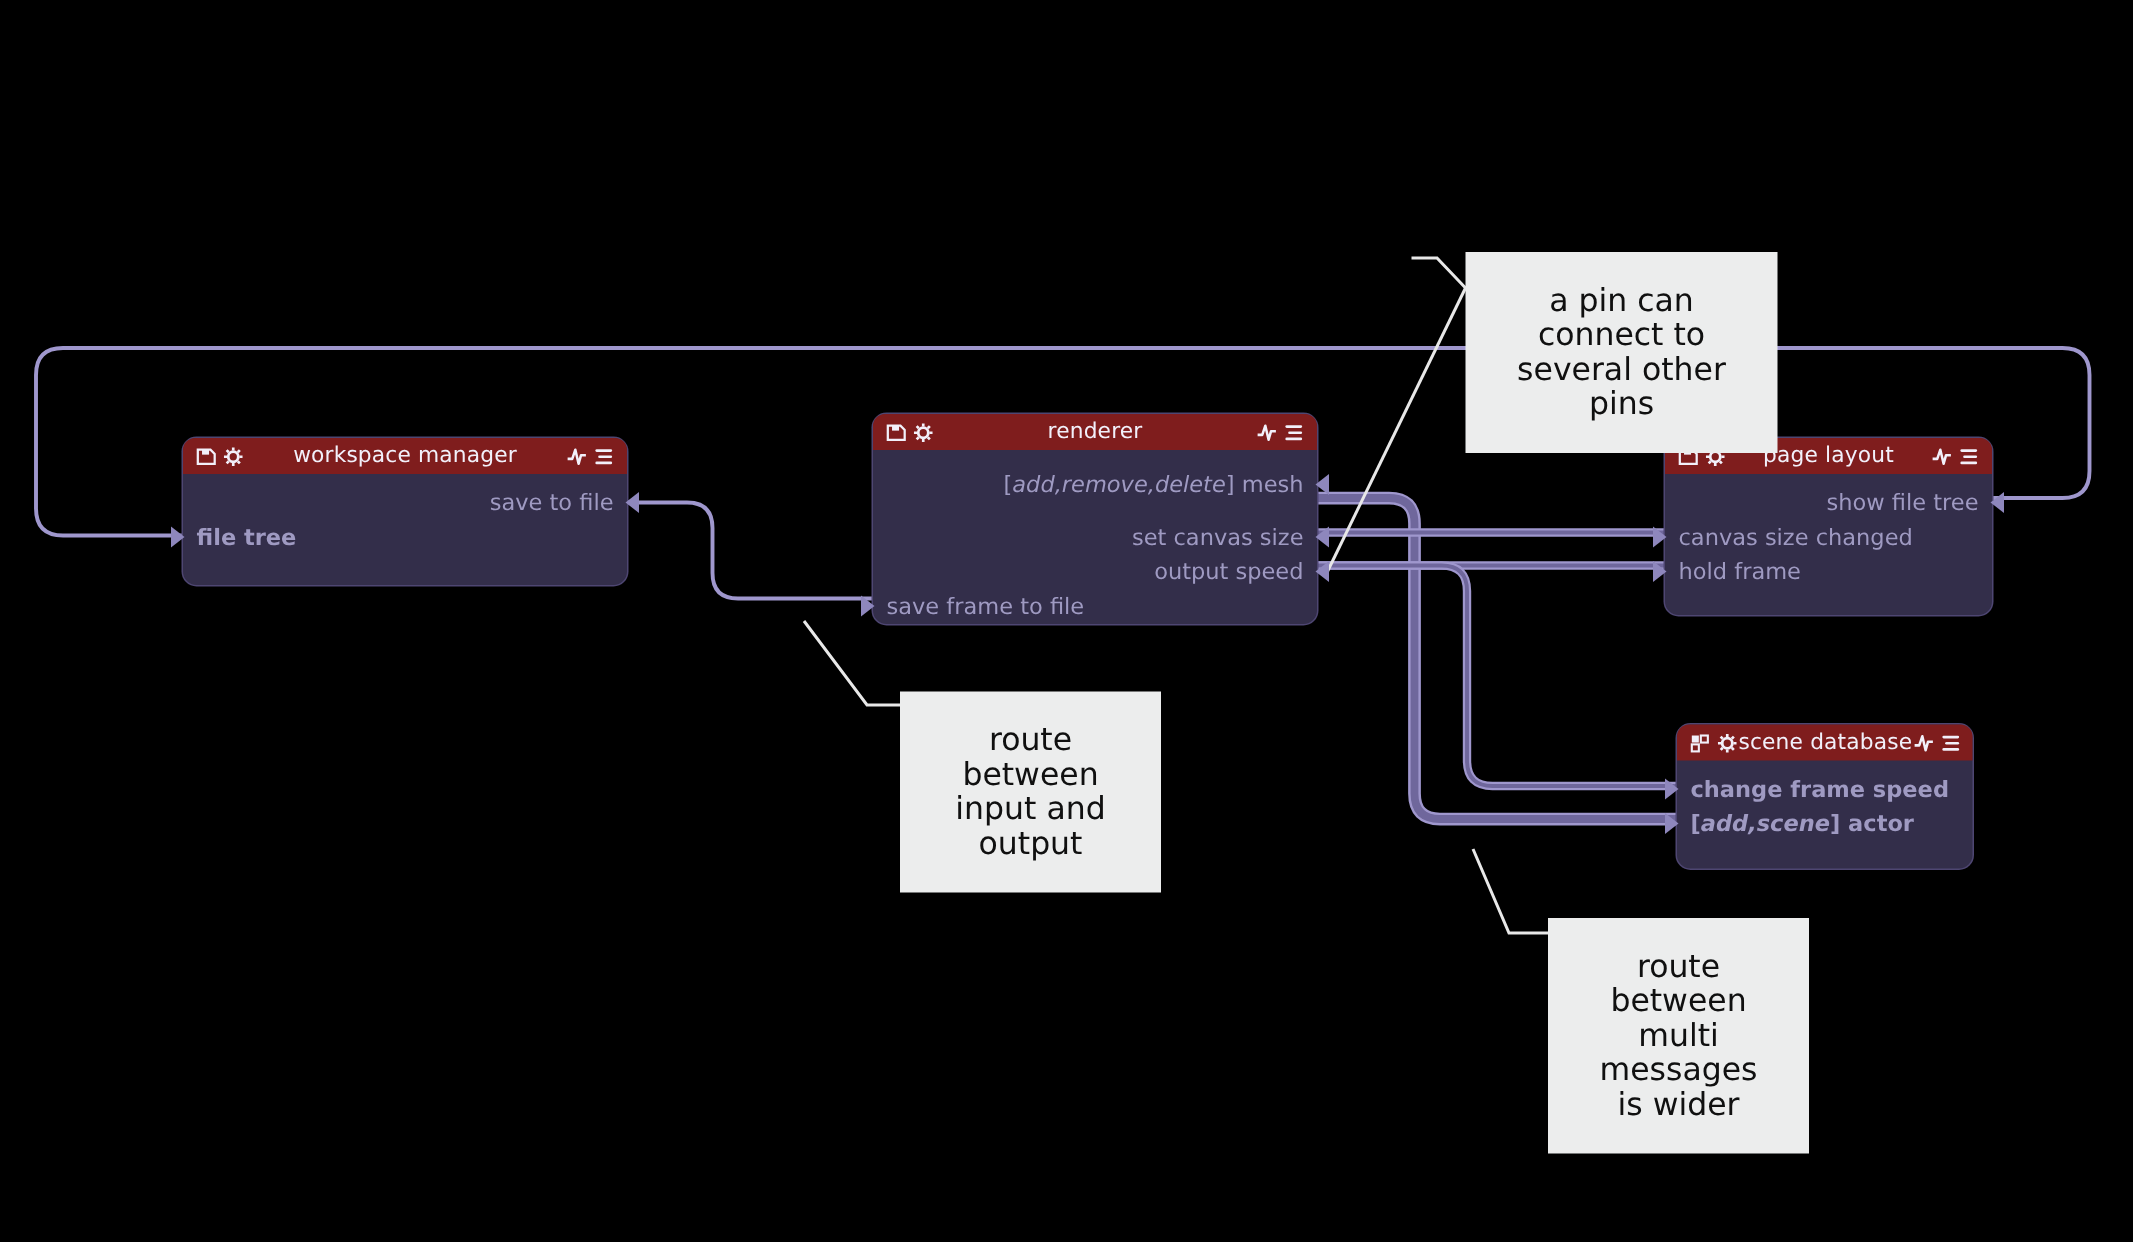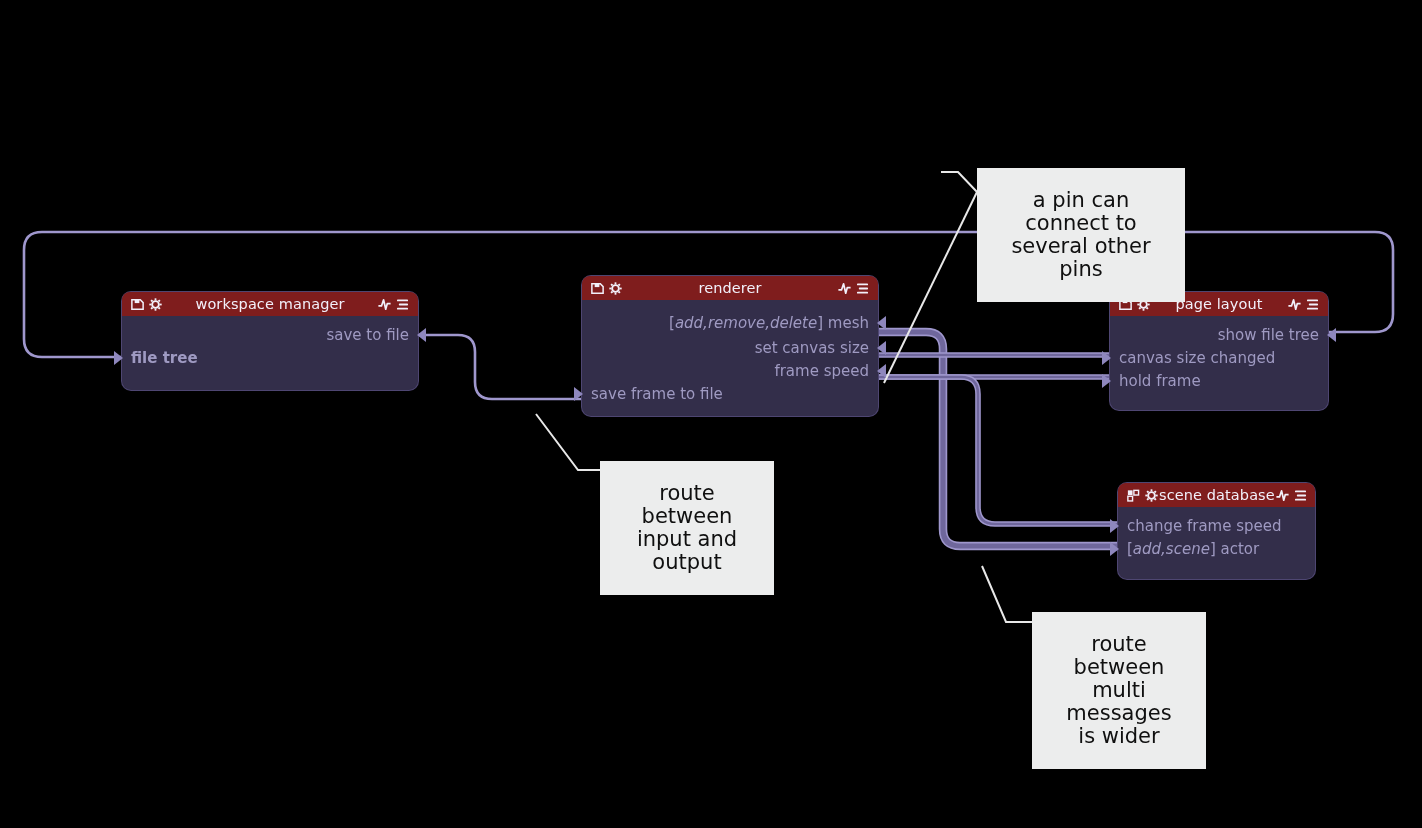--- a/index.html
+++ b/index.html
@@ -235,26 +235,26 @@
             </g>
           </svg>
         </span>
       </span>
     </div>
     <div class="node-body" style="height:104px;">
       <div class="pin-row out" style="margin-top:8px;">
         <span class="pin-label">[<em>add,remove,delete</em>] <span>mesh</span></span>
         <span class="pin-arrow right"></span>
       </div>
-      <div class="pin-row out" style="margin-top:3px;">
+      <div class="pin-row out" style="margin-top:13px;">
         <span class="pin-label">set canvas size</span>
         <span class="pin-arrow right"></span>
       </div>
       <div class="pin-row out" style="margin-top:1px;">
-        <span class="pin-label">frame speed</span>
+        <span class="pin-label">output speed</span>
         <span class="pin-arrow right"></span>
       </div>
       <div class="pin-row in" style="margin-top:1px;">
         <span class="pin-arrow left"></span>
         <span class="pin-label">save frame to file</span>
       </div>
     </div>
   </div>
 
   <div class="node" style="left:1110px; top:292px; width:218px;">
@@ -353,21 +353,21 @@
           <svg class="icon-svg" width="15" height="15" viewBox="0 0 16 16">
             <g stroke="#f2f0fa" stroke-width="1.9" stroke-linecap="round">
               <line x1="3" y1="3.6" x2="13" y2="3.6"></line>
               <line x1="5" y1="8" x2="13" y2="8"></line>
               <line x1="3" y1="12.4" x2="13" y2="12.4"></line>
             </g>
           </svg>
         </span>
       </span>
     </div>
-    <div class="node-body" style="height:60px;">
+    <div class="node-body" style="height:60px;font-weight:bold;">
       <div class="pin-row in" style="margin-top:4px;">
         <span class="pin-arrow left"></span>
         <span class="pin-label">change frame speed</span>
       </div>
       <div class="pin-row in" style="margin-top:1px;">
         <span class="pin-arrow left"></span>
         <span class="pin-label">[<em>add,scene</em>] <span>actor</span></span>
       </div>
     </div>
   </div>

